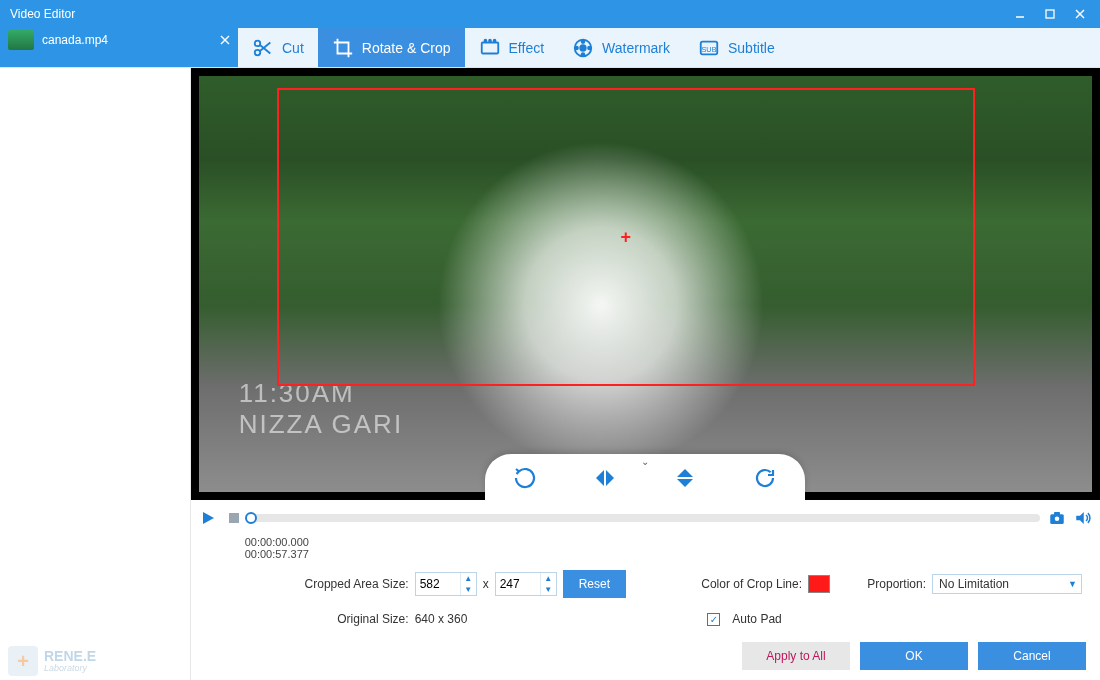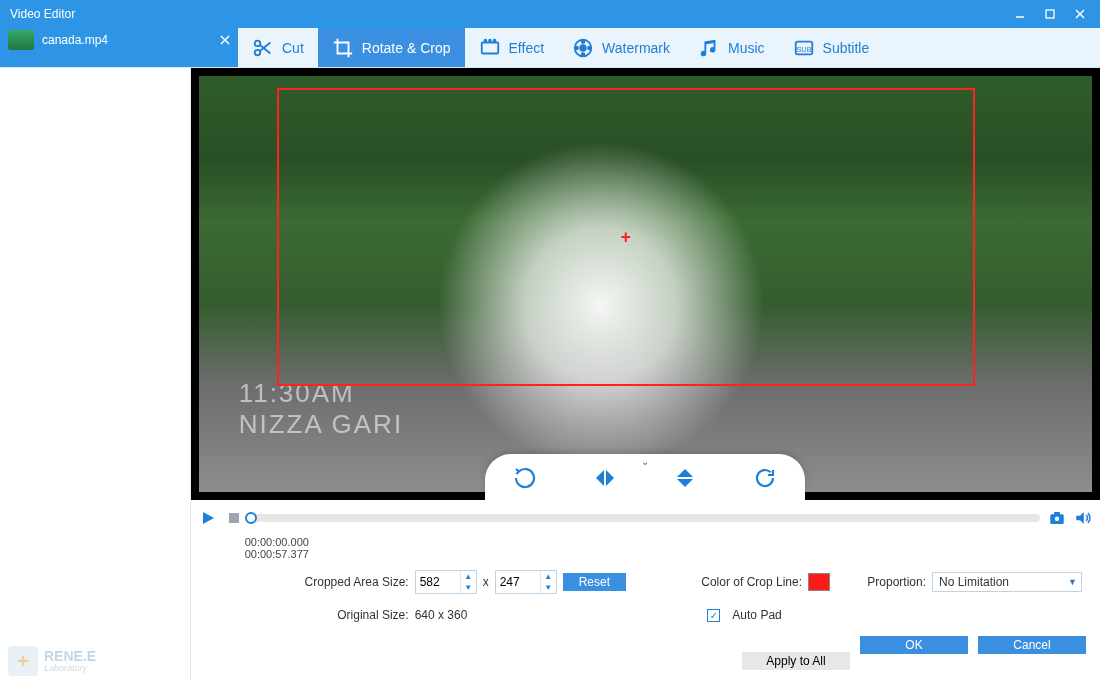--- a/index.html
+++ b/index.html
@@ -66,22 +66,22 @@
 
   
   .settings { padding: 10px 18px 0 18px; font-size: 12px; color:#333; }
   .row { display:flex; align-items:center; gap:6px; }
   .row1 { justify-content: flex-start; }
   .lbl { text-align:right; }
   .numinput { display:flex; align-items:center; border:1px solid #bcd4e8; background:#fff; height:24px; }
   .numinput input { width:44px; border:none; outline:none; font-size:12px; padding:0 4px; text-align:left;}
   .spinners { width:16px; display:flex; flex-direction:column; }
   .spinners .sp { height:11px; display:flex;align-items:center;justify-content:center; color:#1e7fd6; font-size:8px; cursor:pointer; border-left:1px solid #dcebf6;}
-  .btn { height:18px; padding:0 16px; background:#3a8fe0; color:#fff; border:none; font-size:12px; cursor:pointer;}
-  .btn.grey { background:#e7e7e7; color:#000000;margin-top:16px; }
+  .btn { height:28px; padding:0 16px; background:#3a8fe0; color:#fff; border:none; font-size:12px; cursor:pointer;}
+  .btn.grey { background:#e7e7e7; color:#be185d; }
   .btn.wide { width:108px; }
   .swatch { width:22px; height:18px; border:1px solid #888; cursor:pointer;}
   .select { position:relative; border:1px solid #bcd4e8; height:20px; width:150px; display:flex; align-items:center; padding:0 18px 0 6px; font-size:12px; background:#fff; cursor:pointer;}
   .select::after { content:"▼"; position:absolute; right:4px; top:4px; font-size:9px; color:#1e7fd6;}
   .chk { width:13px; height:13px; border:1px solid #1e7fd6; display:inline-flex; align-items:center;justify-content:center; color:#1e7fd6; font-size:10px; margin-right:6px; cursor:pointer;}
 
   
   .bottom { position:absolute; bottom:10px; right:14px; display:flex; gap:10px;}
 </style>
 </head>
@@ -160,28 +160,20 @@
             <circle cx="12" cy="5" r="1.5" fill="#1e7fd6"></circle>
             <circle cx="12" cy="19" r="1.5" fill="#1e7fd6"></circle>
             <circle cx="5" cy="12" r="1.5" fill="#1e7fd6"></circle>
             <circle cx="19" cy="12" r="1.5" fill="#1e7fd6"></circle>
           </svg>
         </span>
       <span>Watermark</span>
     </div>
     <div class="toolbtn">
       <span class="ticon">
-          <svg viewBox="0 0 24 24" fill="#1e7fd6">
-            <path d="M9 18a3 3 0 1 1-2-2.83V5l12-2v11a3 3 0 1 1-2-2.83V6.5L9 8v10z"></path>
-          </svg>
-        </span>
-      <span>Music</span>
-    </div>
-    <div class="toolbtn">
-      <span class="ticon">
           <svg viewBox="0 0 24 24" fill="none" stroke="#1e7fd6" stroke-width="2">
             <rect x="3" y="5" width="18" height="14" rx="2"></rect>
             <text x="12" y="16" font-size="8" text-anchor="middle" fill="#1e7fd6" stroke="none">SUB</text>
           </svg>
         </span>
       <span>Subtitle</span>
     </div>
   </div>
 </div>
 

